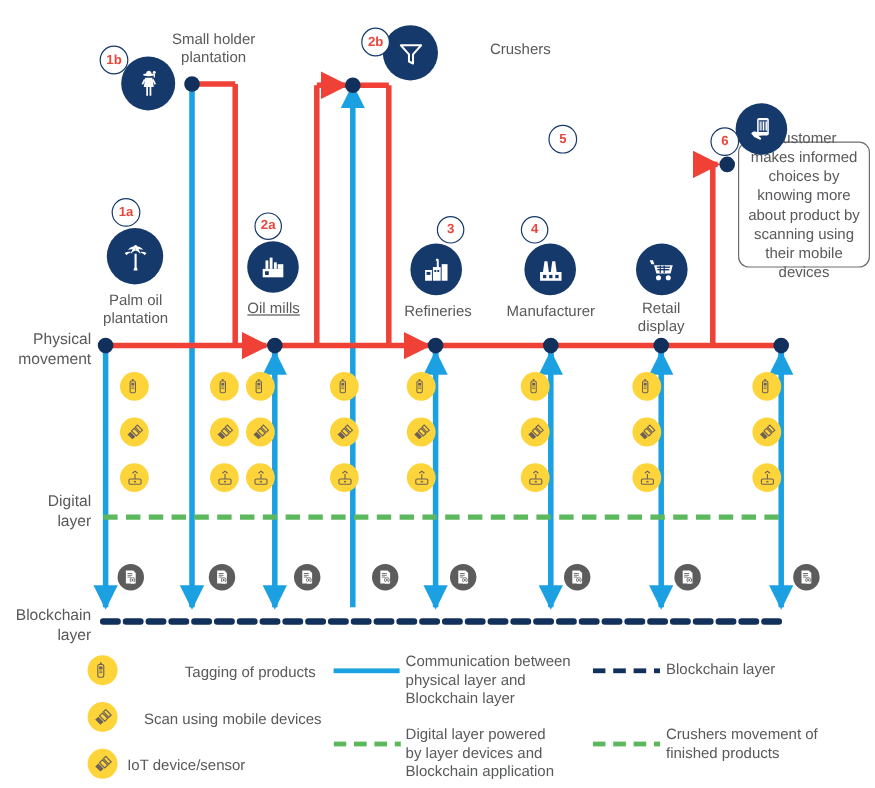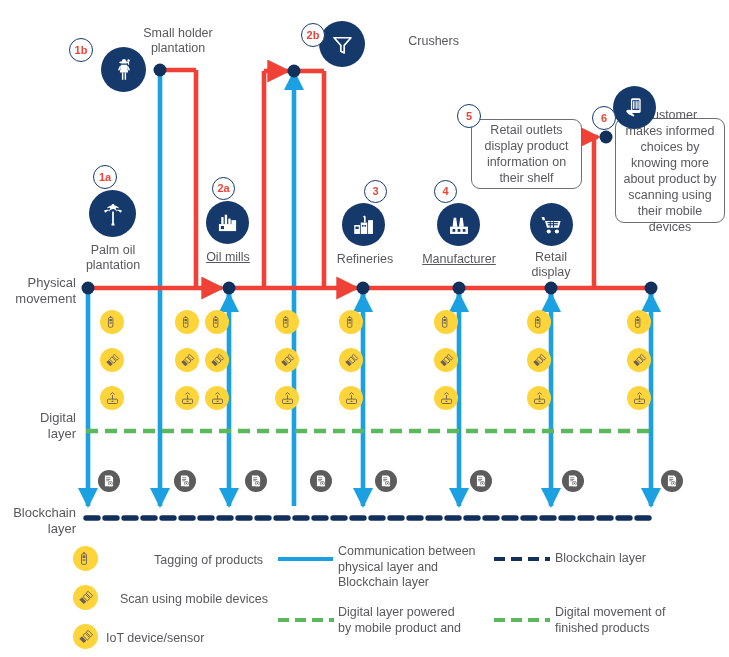--- a/index.html
+++ b/index.html
@@ -154,21 +154,21 @@
       <path d="M26.4 12.4c-2-1.3-4.4-1.6-6.3-.8 1.9.5 3.6 1.6 4.6 3z"></path>
       <circle cx="16" cy="6.3" r="1.6"></circle>
       <path d="M14.6 26.5h2.8l.5 2.5h-3.8z"></path>
     </svg>
   </div>
   <div class="cap" style="left:60px;top:243px;width:106px;">
     <div>Palm oil</div>
     <div>plantation</div>
   </div>
 
-  <div class="badge" style="left:69px;top:38px;width:22px;height:22px;">1b</div>
+  <div class="badge" style="left:83px;top:38px;width:22px;height:22px;">1b</div>
   <div class="navy-circle" style="left:101px;top:47px;width:45px;height:45px;">
     <svg width="26" height="26" viewBox="0 0 32 32" fill="#ffffff" aria-hidden="true">
       <ellipse cx="16" cy="6.6" rx="6" ry="1.5"></ellipse>
       <circle cx="16" cy="5" r="2.6"></circle>
       <path d="M12.3 9.5h7.4l1.4 9.5h-10.2z"></path>
       <path d="M11.2 10.5 8.6 16l1.5.8 2.3-4.6z"></path>
       <path d="M20.8 10.5 23.4 16l-1.5.8-2.3-4.6z"></path>
       <path d="M13.4 19h1.8v9h-1.8zM16.8 19h1.8v9h-1.8z"></path>
       <circle cx="21.6" cy="4.2" r="1.5"></circle>
       <path d="M21 5.4h1.3v4H21z"></path>
@@ -224,28 +224,25 @@
   <div class="navy-circle" style="left:437px;top:203px;width:43px;height:43px;">
     <svg width="26" height="26" viewBox="0 0 32 32" fill="#ffffff" aria-hidden="true">
       <path d="M5 27h22v-9H5z"></path>
       <path d="M8 18 9.5 7h3L14 18z"></path>
       <path d="M16 18 17.5 7h3L22 18z"></path>
       <rect x="8" y="21" width="3.4" height="3.4" fill="#16396b"></rect>
       <rect x="14.3" y="21" width="3.4" height="3.4" fill="#16396b"></rect>
       <rect x="20.6" y="21" width="3.4" height="3.4" fill="#16396b"></rect>
     </svg>
   </div>
-  <div class="cap" style="left:409px;top:252px;width:100px;text-decoration:underline;">
+  <div class="cap" style="left:409px;top:252px;width:100px;">
     <div>Manufacturer</div>
   </div>
 
   <div class="badge" style="left:457px;top:104px;width:22px;height:22px;">5</div>
-  <div class="callout" style="left:471px;top:119px;width:111px;height:70px;">
-    <span>Retail outlets display product information on their shelf</span>
-  </div>
 
   <div class="navy-circle" style="left:530px;top:203px;width:43px;height:43px;">
     <svg width="26" height="26" viewBox="0 0 32 32" fill="#ffffff" aria-hidden="true">
       <path d="M3 6h3.4l1.3 4h-3z"></path>
       <path d="M7.4 11h19.2l-2.2 8.5H9.8z"></path>
       <rect x="10.3" y="12.4" width="13.4" height="1.4" fill="#16396b"></rect>
       <rect x="10.9" y="15" width="12.2" height="1.4" fill="#16396b"></rect>
       <rect x="13.2" y="11.5" width="1.3" height="7.5" fill="#16396b"></rect>
       <rect x="17.2" y="11.5" width="1.3" height="7.5" fill="#16396b"></rect>
       <circle cx="12" cy="24" r="2.6"></circle>
@@ -615,23 +612,24 @@
       <div>physical layer and</div>
       <div>Blockchain layer</div>
     </div>
 
     <div class="lg-line lg-dash" style="left:494px;top:21px;width:56px;color:#12305c;"></div>
     <div class="lg-text" style="left:555px;top:15px;width:160px;">Blockchain layer</div>
 
     <div class="lg-line lg-dash" style="left:278px;top:82px;width:56px;color:#5cb85c;"></div>
     <div class="lg-text" style="left:338px;top:69px;width:150px;">
       <div>Digital layer powered</div>
-      <div>by mobile product and</div>
+      <div>by layer devices and</div>
+      <div>Blockchain application</div>
     </div>
 
     <div class="lg-line lg-dash" style="left:494px;top:82px;width:56px;color:#5cb85c;"></div>
     <div class="lg-text" style="left:555px;top:69px;width:165px;">
-      <div>Digital movement of</div>
+      <div>Crushers movement of</div>
       <div>finished products</div>
     </div>
   </div>
 
 </div>
 
 </body></html>

